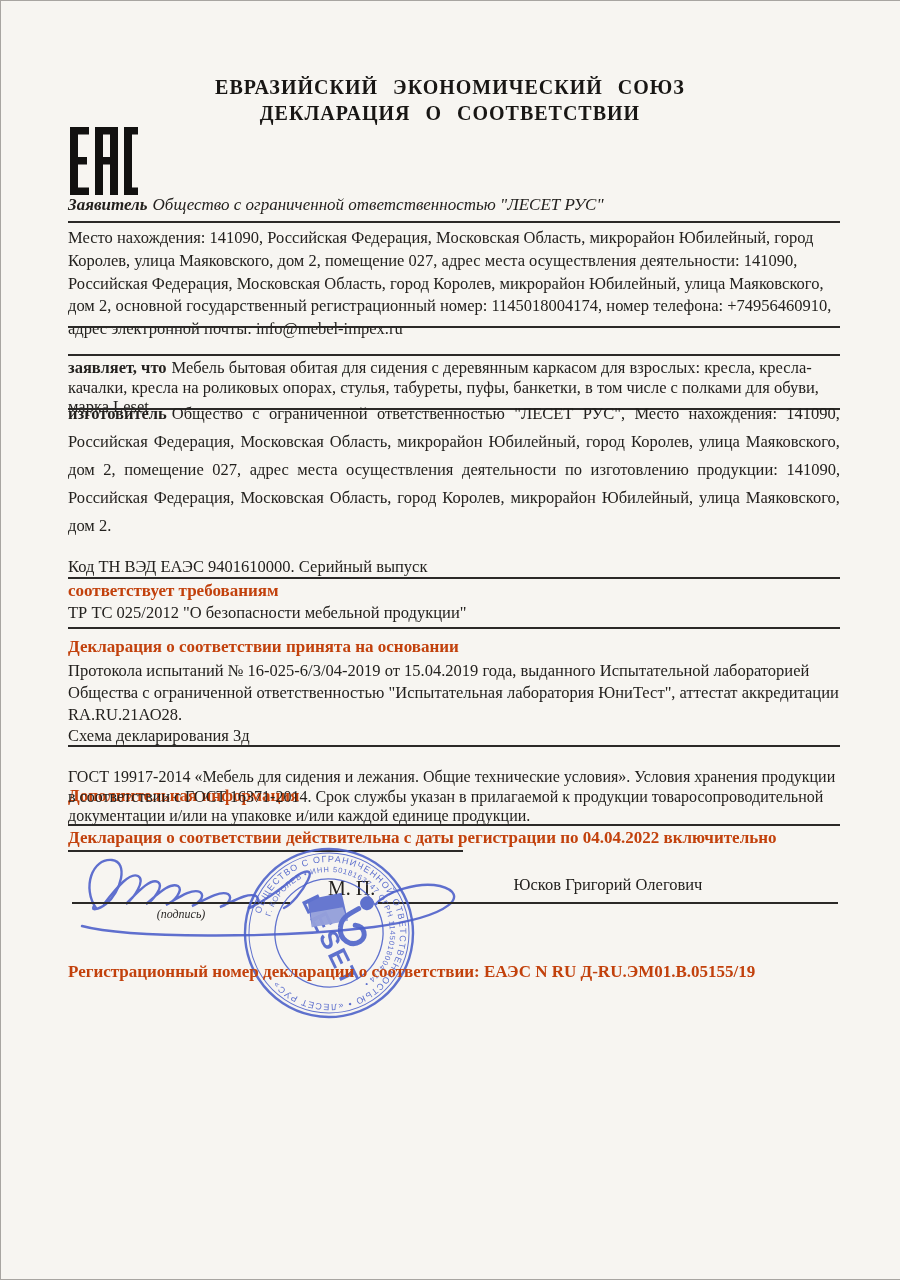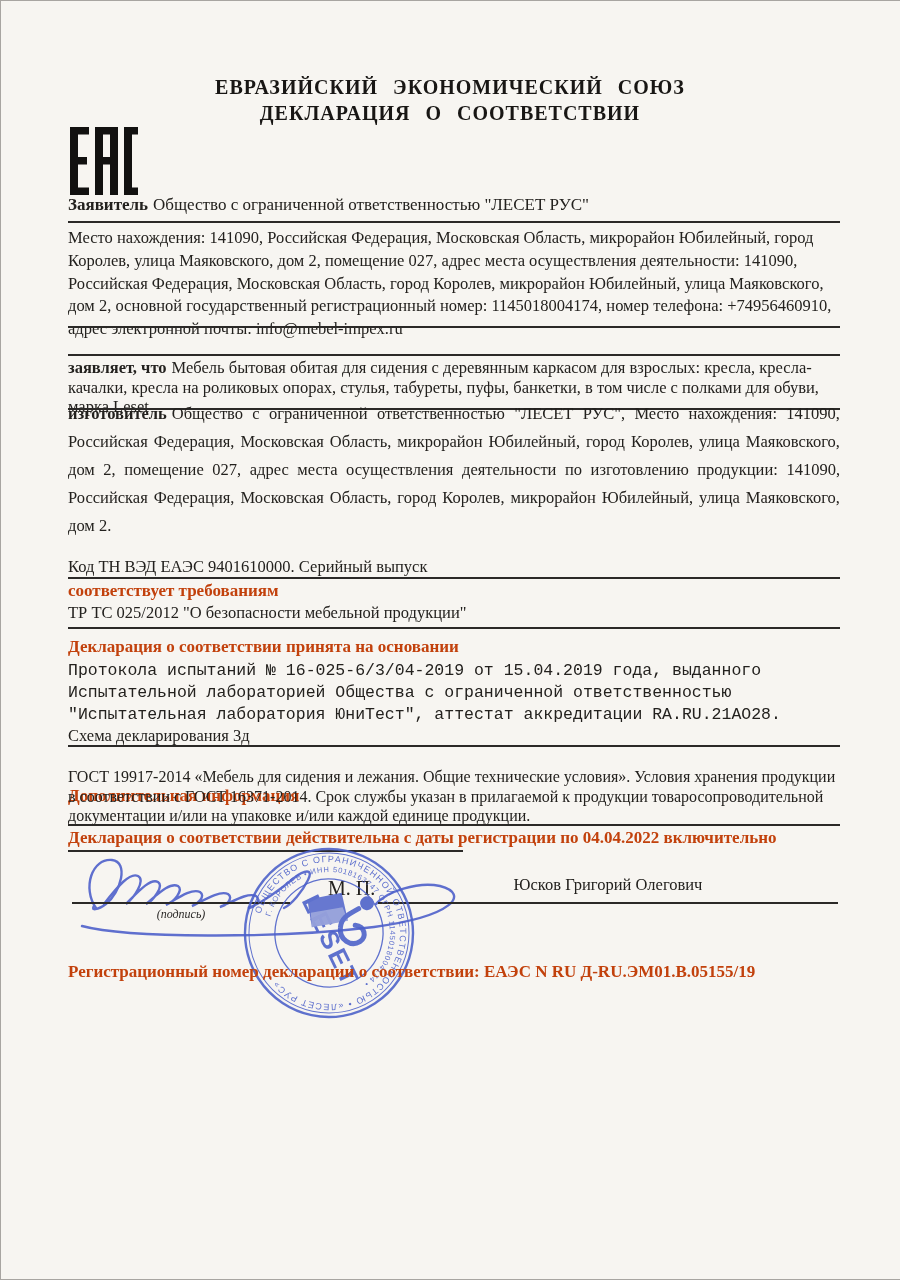--- a/index.html
+++ b/index.html
@@ -41,21 +41,21 @@
       <rect x="40" y="0" width="8" height="68"></rect>
       <rect x="25" y="0" width="23" height="7.5"></rect>
       <rect x="25" y="30" width="23" height="7.5"></rect>
 
       <rect x="54" y="0" width="8" height="68"></rect>
       <rect x="54" y="0" width="14" height="7.5"></rect>
       <rect x="54" y="60.5" width="14" height="7.5"></rect>
     </g>
   </svg>
 
-  <div class="sec body-text" style="top:194px;font-size:17px;">
+  <div class="sec body-text" style="top:194px;font-size:17px;font-style:italic;">
     <span class="lbl">Заявитель</span><span>Общество с ограниченной ответственностью "ЛЕСЕТ РУС"</span>
   </div>
   <div class="hr" style="top:221px;"></div>
 
   <div class="sec body-text" style="top:227px;line-height:22.8px;">Место нахождения: 141090, Российская Федерация, Московская Область, микрорайон Юбилейный, город Королев, улица Маяковского,  дом 2, помещение 027, адрес места осуществления деятельности: 141090, Российская Федерация, Московская Область, город Королев, микрорайон Юбилейный, улица Маяковского,  дом 2, основной государственный регистрационный номер: 1145018004174, номер телефона: +74956460910, адрес электронной почты: info@mebel-impex.ru</div>
   <div class="hr hr-thin" style="top:326px;"></div>
 
   <div class="hr" style="top:354px;"></div>
 
   <div class="sec body-text" style="top:358px;line-height:19.5px;">
@@ -69,21 +69,21 @@
 
 
   <div class="sec body-text" style="top:556px;">Код ТН ВЭД ЕАЭС 9401610000. Серийный выпуск</div>
   <div class="hr hr-thin" style="top:577px;"></div>
 
   <div class="sec head" style="top:581px;">соответствует требованиям</div>
   <div class="sec body-text" style="top:602px;">ТР ТС 025/2012 "О безопасности мебельной продукции"</div>
   <div class="hr" style="top:627px;"></div>
 
   <div class="sec head" style="top:637px;">Декларация о соответствии принята на основании</div>
-  <div class="sec body-text" style="top:660px;line-height:22px;font-family:Liberation Mono, monospace;">Протокола испытаний № 16-025-6/3/04-2019 от 15.04.2019 года, выданного Испытательной лабораторией Общества с ограниченной ответственностью "Испытательная лаборатория ЮниТест", аттестат аккредитации RA.RU.21АО28.</div>
+  <div class="sec body-text" style="top:660px;line-height:22px;">Протокола испытаний № 16-025-6/3/04-2019 от 15.04.2019 года, выданного Испытательной лабораторией Общества с ограниченной ответственностью "Испытательная лаборатория ЮниТест", аттестат аккредитации RA.RU.21АО28.</div>
   <div class="sec body-text" style="top:725px;">Схема декларирования 3д</div>
   <div class="hr" style="top:745px;"></div>
 
   <div class="sec head" style="top:786px;">Дополнительная информация</div>
   <div class="sec body-text" style="top:767px;line-height:19.5px;font-size:16px;">ГОСТ 19917-2014 «Мебель для сидения и лежания. Общие технические условия».  Условия хранения продукции в соответствии с ГОСТ 16371-2014. Срок службы указан в прилагаемой к продукции товаросопроводительной документации и/или на упаковке и/или каждой единице продукции.</div>
   <div class="hr hr-thin" style="top:824px;"></div>
 
   <div class="sec head" style="top:828px;">Декларация о соответствии  действительна с даты регистрации по 04.04.2022 включительно</div>
   <div class="sigline" style="left:68px;top:850px;width:395px;"></div>
 

